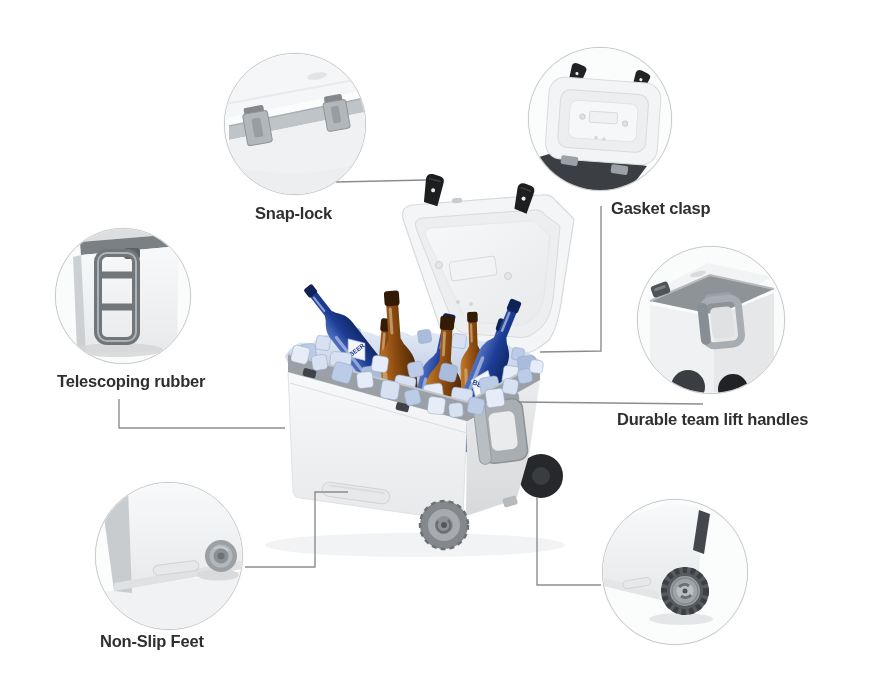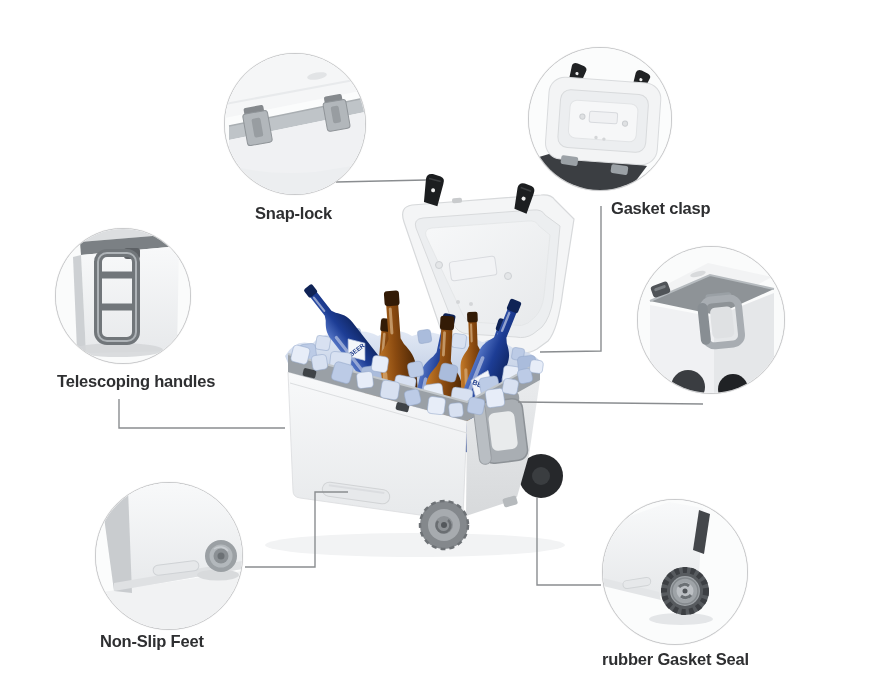--- a/index.html
+++ b/index.html
@@ -329,17 +329,17 @@
       <circle cx="82" cy="91" r="13" fill="none" stroke="#83888c" stroke-width="1.5"></circle>
       <circle cx="82" cy="91" r="8.5" fill="#bcc0c4"></circle>
       <path d="M76,87 a7,7 0 0 1 10,-1" fill="none" stroke="#6b7074" stroke-width="3"></path>
       <path d="M88,95 a7,7 0 0 1 -10,1" fill="none" stroke="#6b7074" stroke-width="3"></path>
       <circle cx="82" cy="91" r="2.5" fill="#505458"></circle>
     </svg>
   </div>
 
   <div class="callout-label" style="left:255px;top:204px;">Snap-lock</div>
   <div class="callout-label" style="left:611px;top:199px;">Gasket clasp</div>
-  <div class="callout-label" style="left:57px;top:372px;">Telescoping handles</div>
+  <div class="callout-label" style="left:57px;top:372px;">Telescoping rubber</div>
+  <div class="callout-label" style="left:617px;top:410px;">Durable team lift handles</div>
   <div class="callout-label" style="left:100px;top:632px;">Non-Slip Feet</div>
-  <div class="callout-label" style="left:602px;top:650px;">rubber Gasket Seal</div>
 
 </div>
 
 </body></html>

